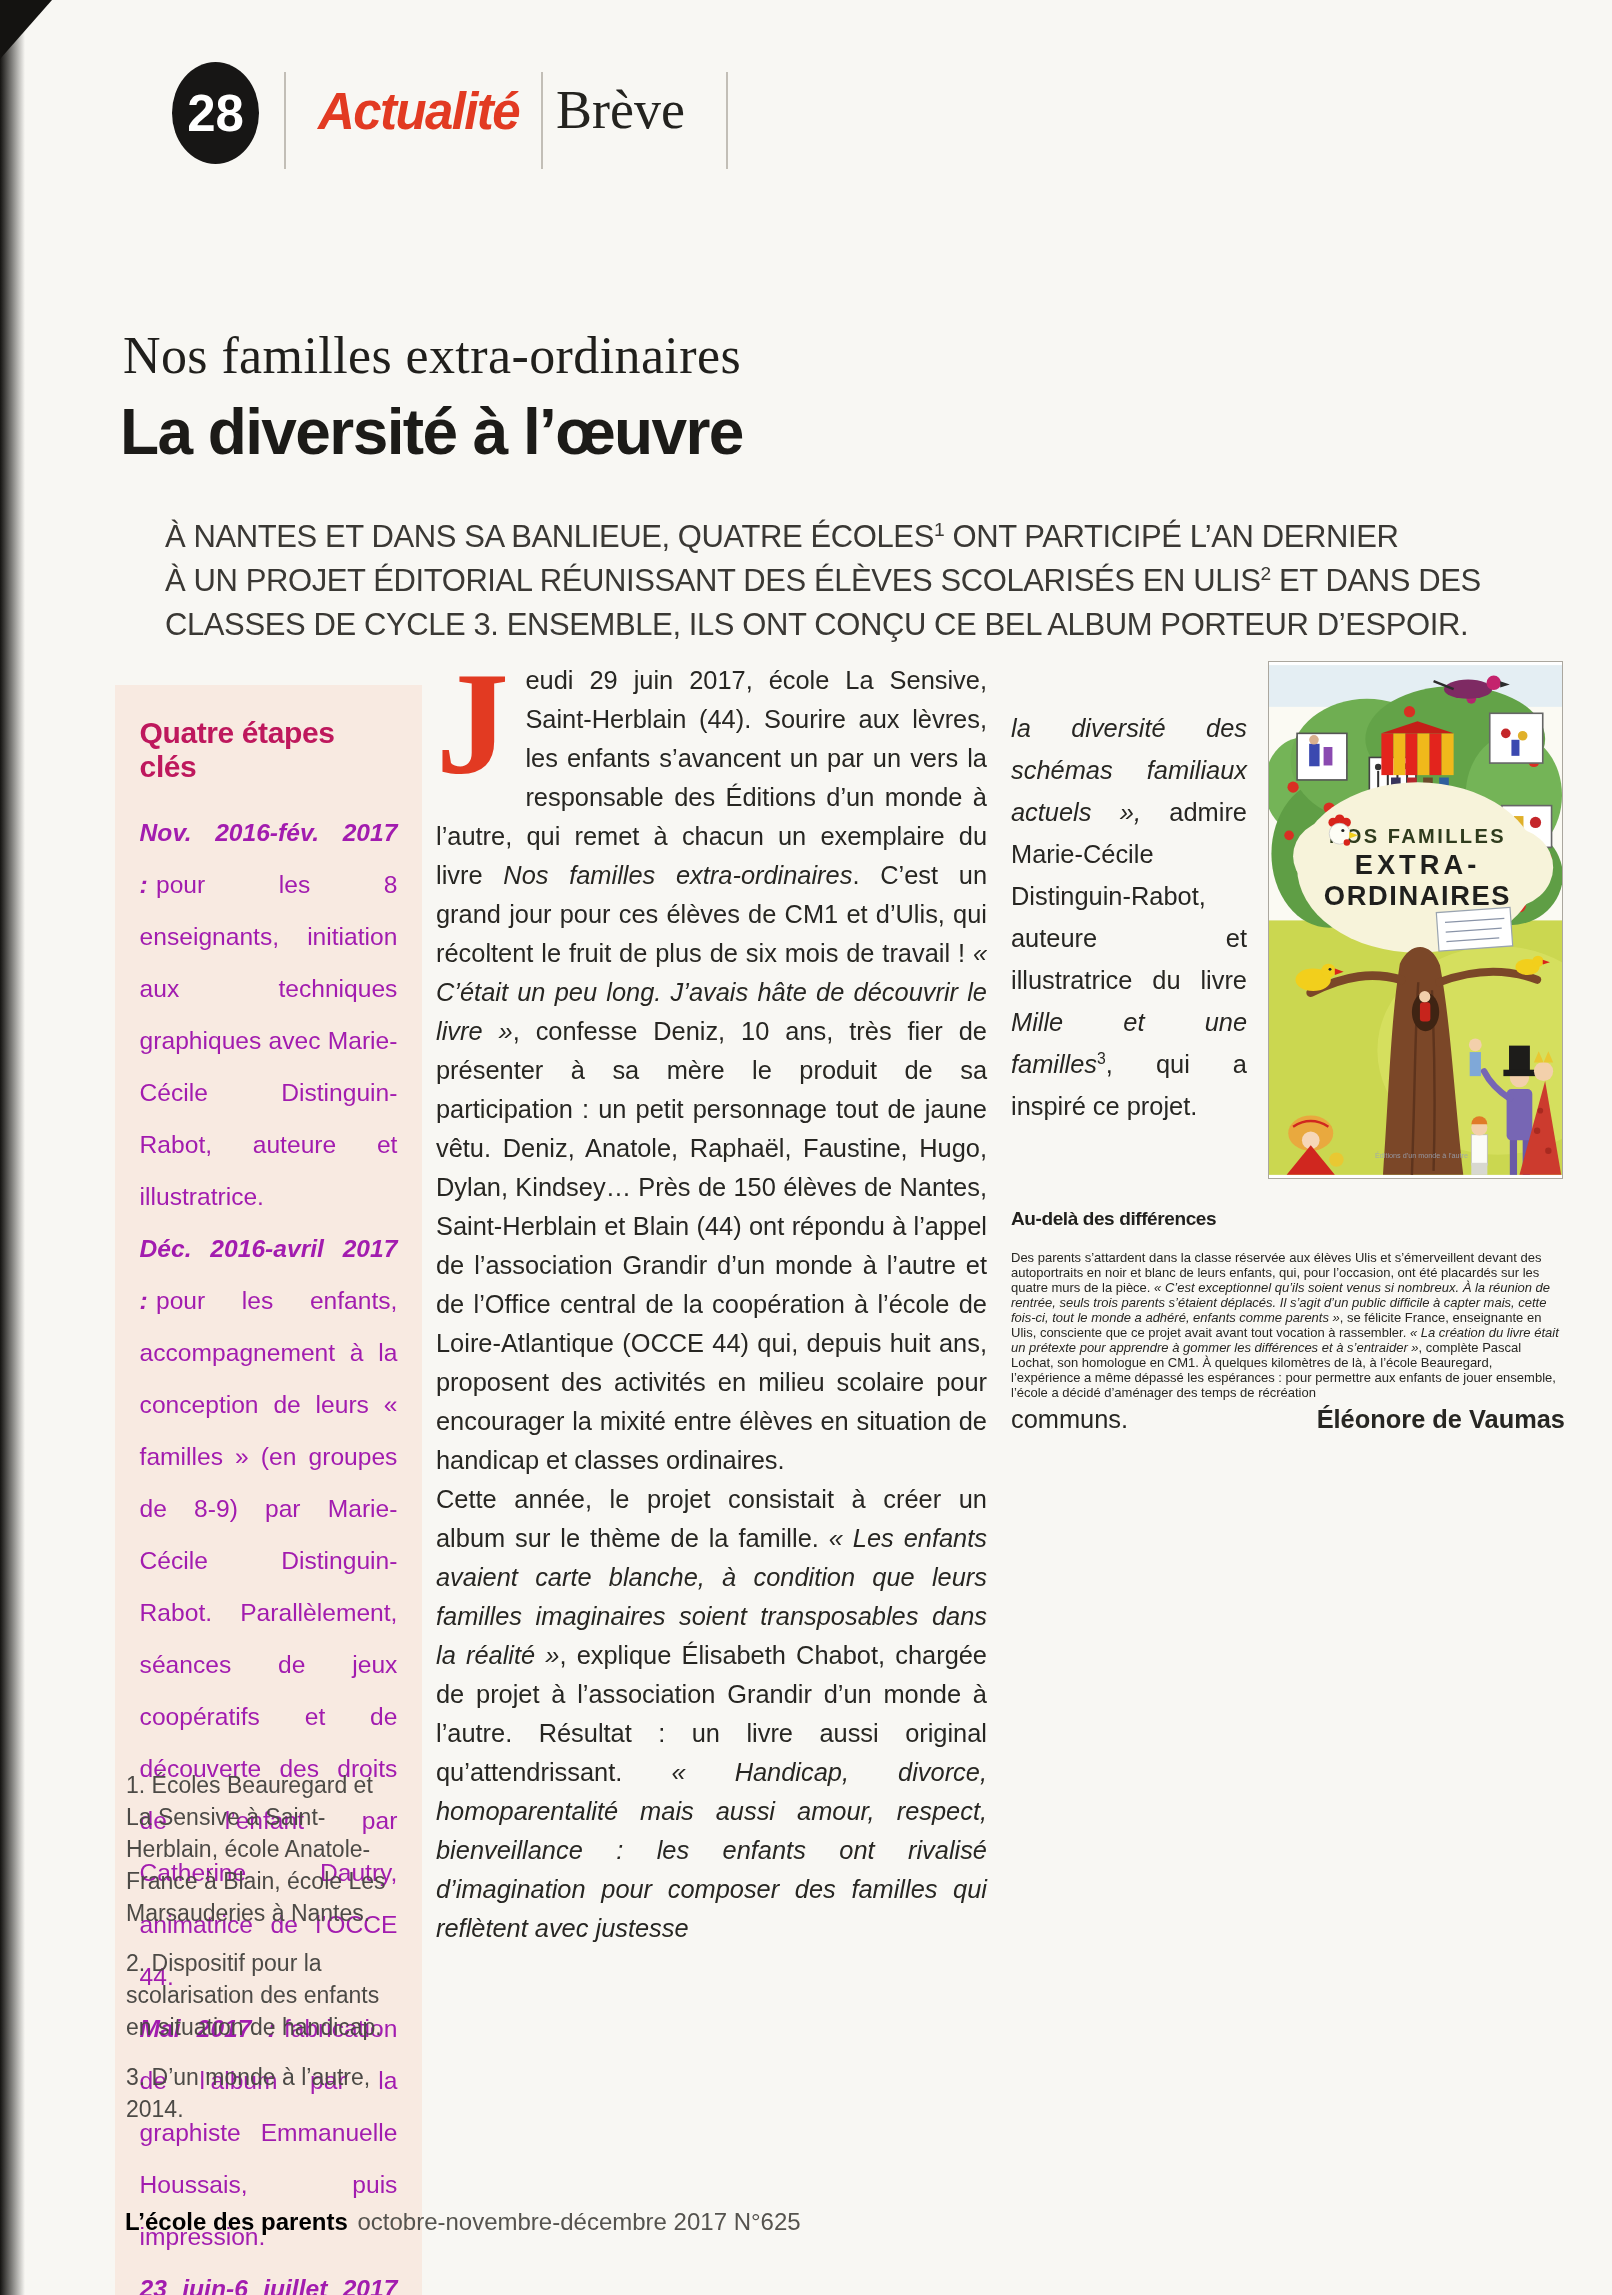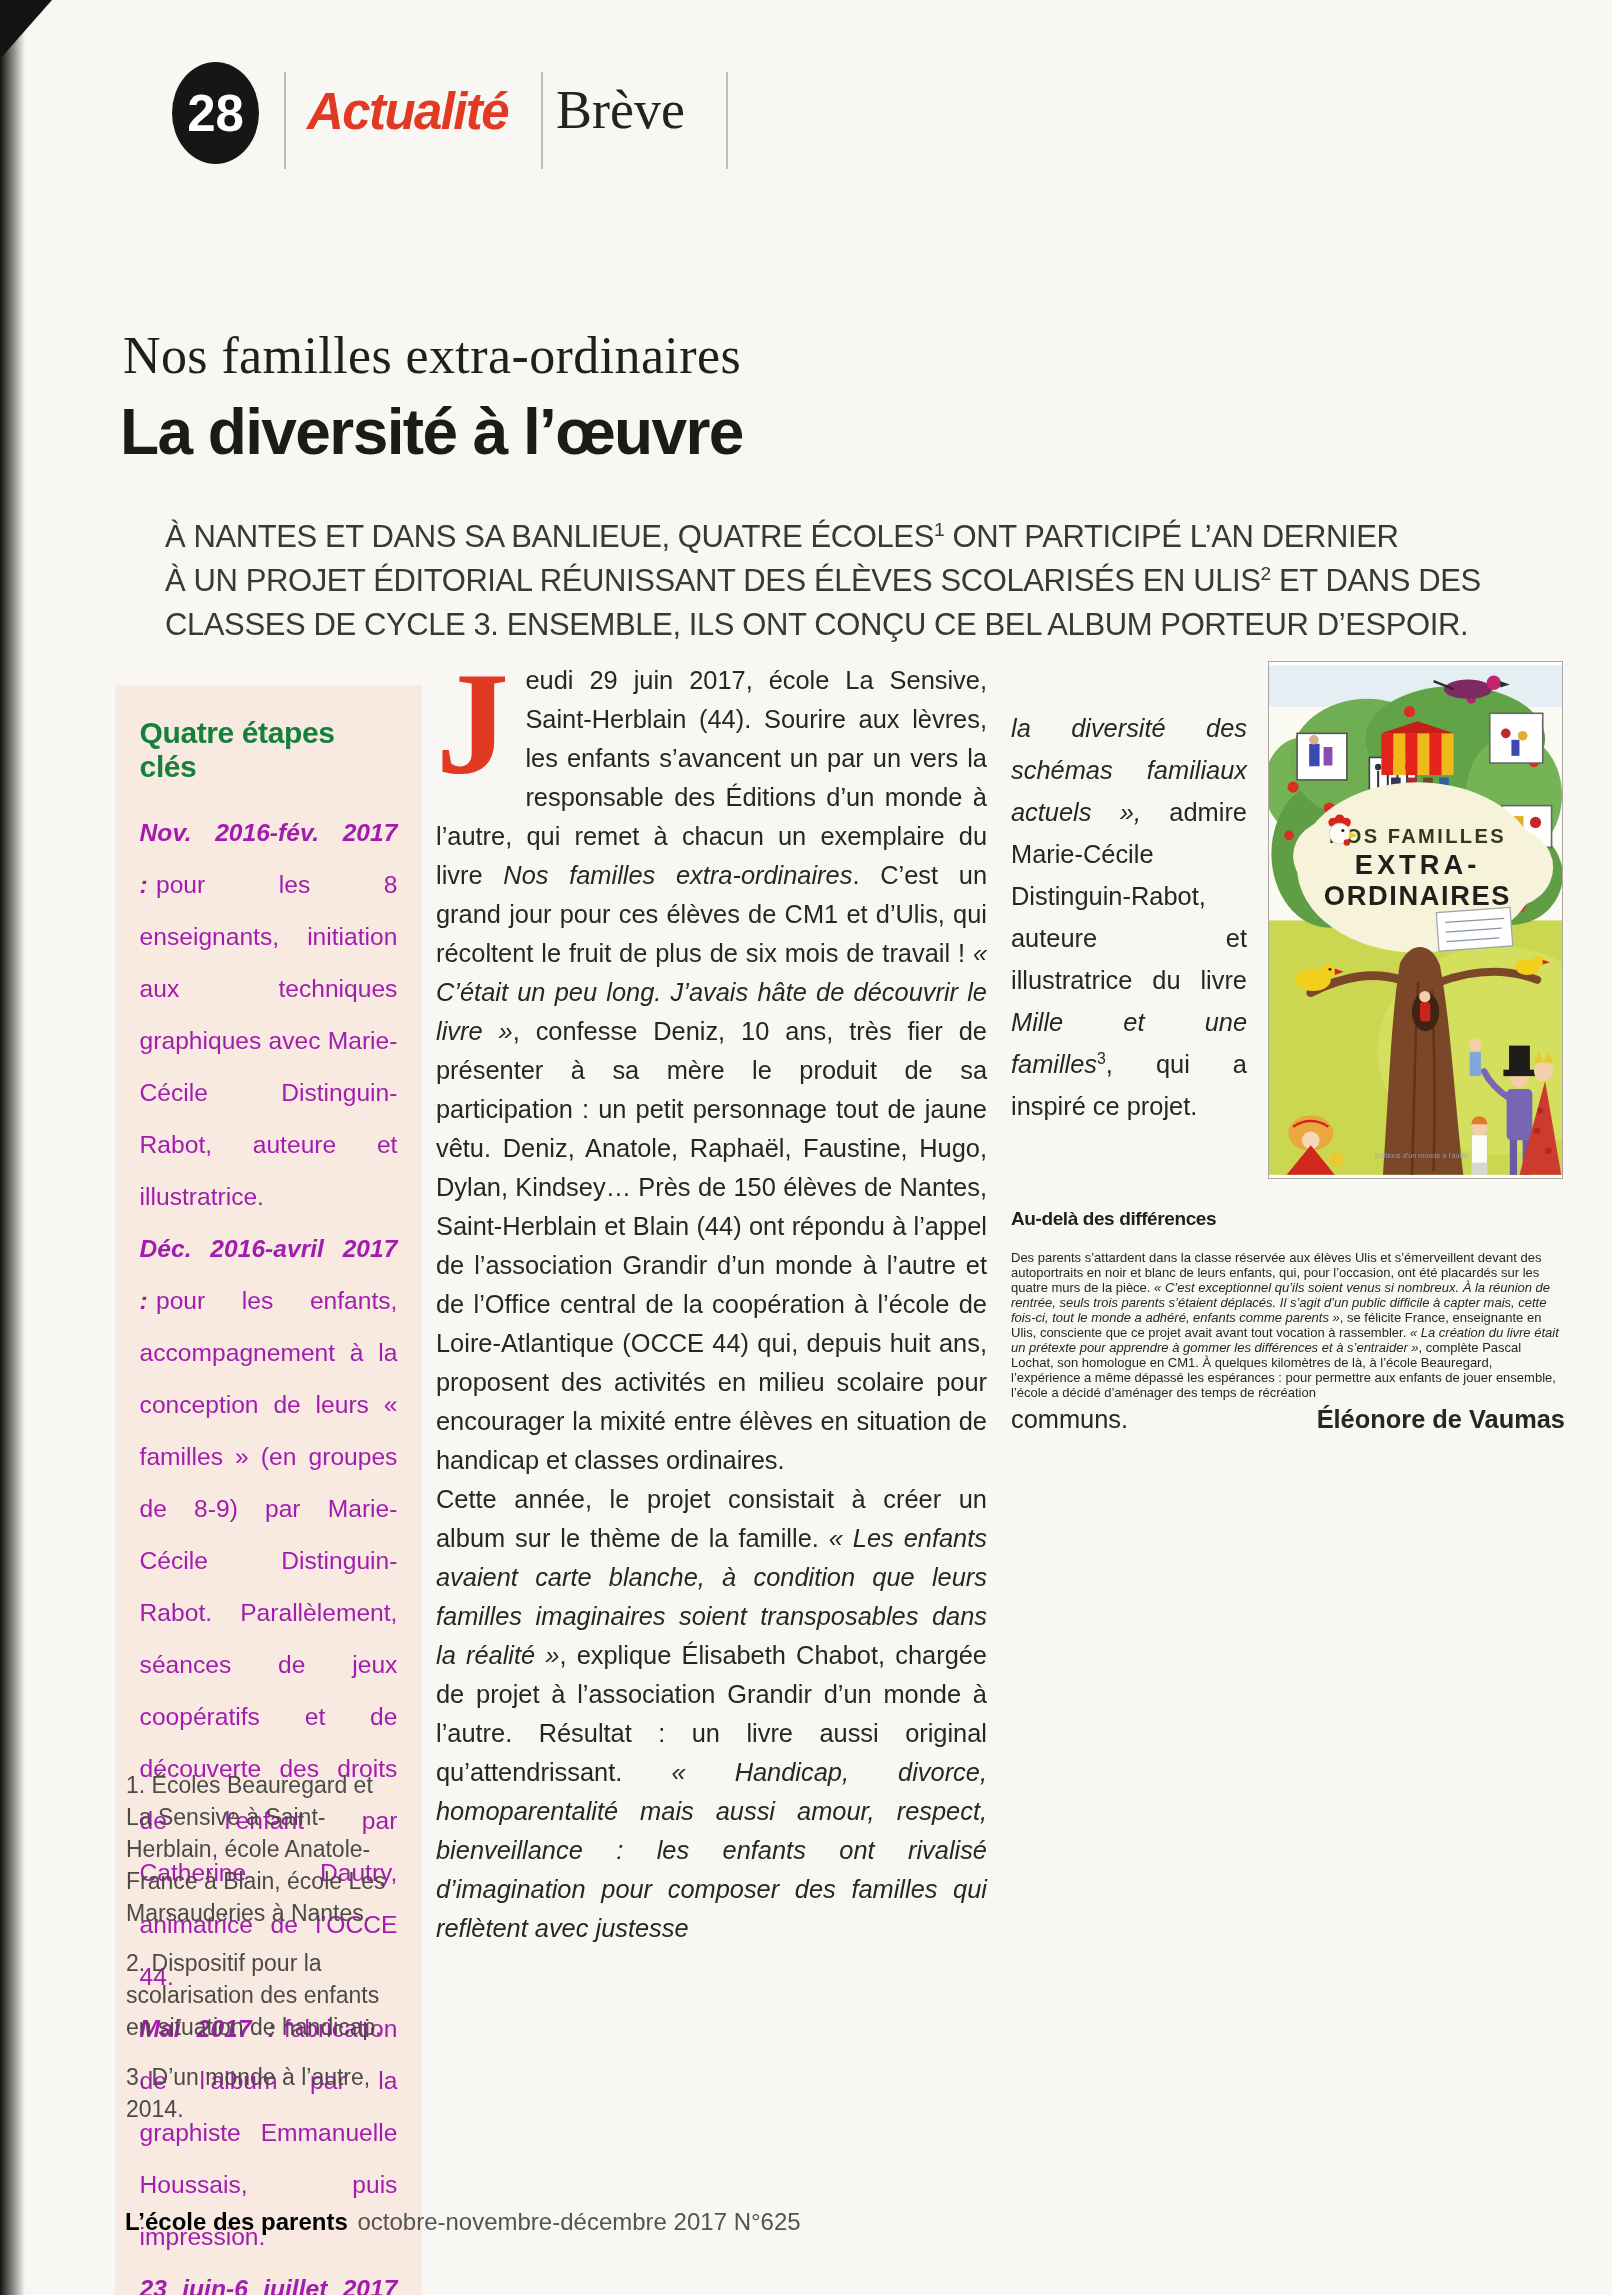--- a/index.html
+++ b/index.html
@@ -9,35 +9,35 @@
   .scan-edge{position:absolute;left:0;top:0;width:24.6px;height:100%;
              background:linear-gradient(90deg,#141311 0%,rgba(20,19,17,.55) 45%,rgba(20,19,17,0) 100%);}
   .scan-corner{position:absolute;left:0;top:0;width:0;height:0;
                border-top:59px solid #141311;border-right:52px solid transparent;}
   
   .page-badge{position:absolute;left:172px;top:62px;width:87px;height:102px;background:#171615;
               border-radius:50%;color:#fff;font-size:51px;font-weight:700;
               display:flex;align-items:center;justify-content:center;}
   .vr{position:absolute;top:72px;height:97px;width:1.6px;background:#c2beb6;}
   .vr-a{left:284px}.vr-b{left:541px}.vr-c{left:726px}
-  .section-label{position:absolute;left:307px;top:82px;font-size:51px;font-weight:700;
+  .section-label{position:absolute;left:318px;top:82px;font-size:51px;font-weight:700;
                  font-style:italic;color:#e23a22;letter-spacing:-1.6px;}
   .rubric-label{position:absolute;left:556px;top:79px;font-family:"Liberation Serif","DejaVu Serif",serif;
                 font-size:54px;color:#24231f;}
   
   .kicker{position:absolute;left:123px;top:326px;font-family:"Liberation Serif","DejaVu Serif",serif;
           font-size:52px;color:#201f1c;letter-spacing:0.4px;}
   .title{position:absolute;left:120px;top:395px;margin:0;font-size:64px;font-weight:700;
          color:#1c1b18;letter-spacing:-1.6px;}
   .intro{position:absolute;left:125px;top:515px;font-size:31px;line-height:44px;
          color:#3a3834;letter-spacing:-0.4px;margin-left:40px;}
   
   .sidebar{position:absolute;left:115px;top:685px;width:307px;background:#f8eae1;
            padding:31px 24.6px 36px;box-sizing:border-box;}
-  .sidebar-title{font-size:30px;font-weight:700;color:#15803d;margin:0 0 23px;letter-spacing:-0.4px;}
+  .sidebar-title{font-size:30px;font-weight:700;color:#be185d;margin:0 0 23px;letter-spacing:-0.4px;}
   .step{margin:0;font-size:24.6px;line-height:52px;text-align:justify;color:#a21caf;}
   .step-label{font-weight:700;font-style:italic;margin-right:8.2px;}
   
   .footnotes{position:absolute;left:126px;top:1769px;width:270px;color:#4c4a46;}
   .fn{margin:0 0 18px;font-size:23px;line-height:32px;}
   
   .col-mid{position:absolute;left:436px;top:661px;width:551px;font-size:25.4px;line-height:39px;
            text-align:justify;color:#272622;}
   .body-p{margin:0;}
   .dropcap{float:left;font-family:"Liberation Serif","DejaVu Serif",serif;font-weight:700;

